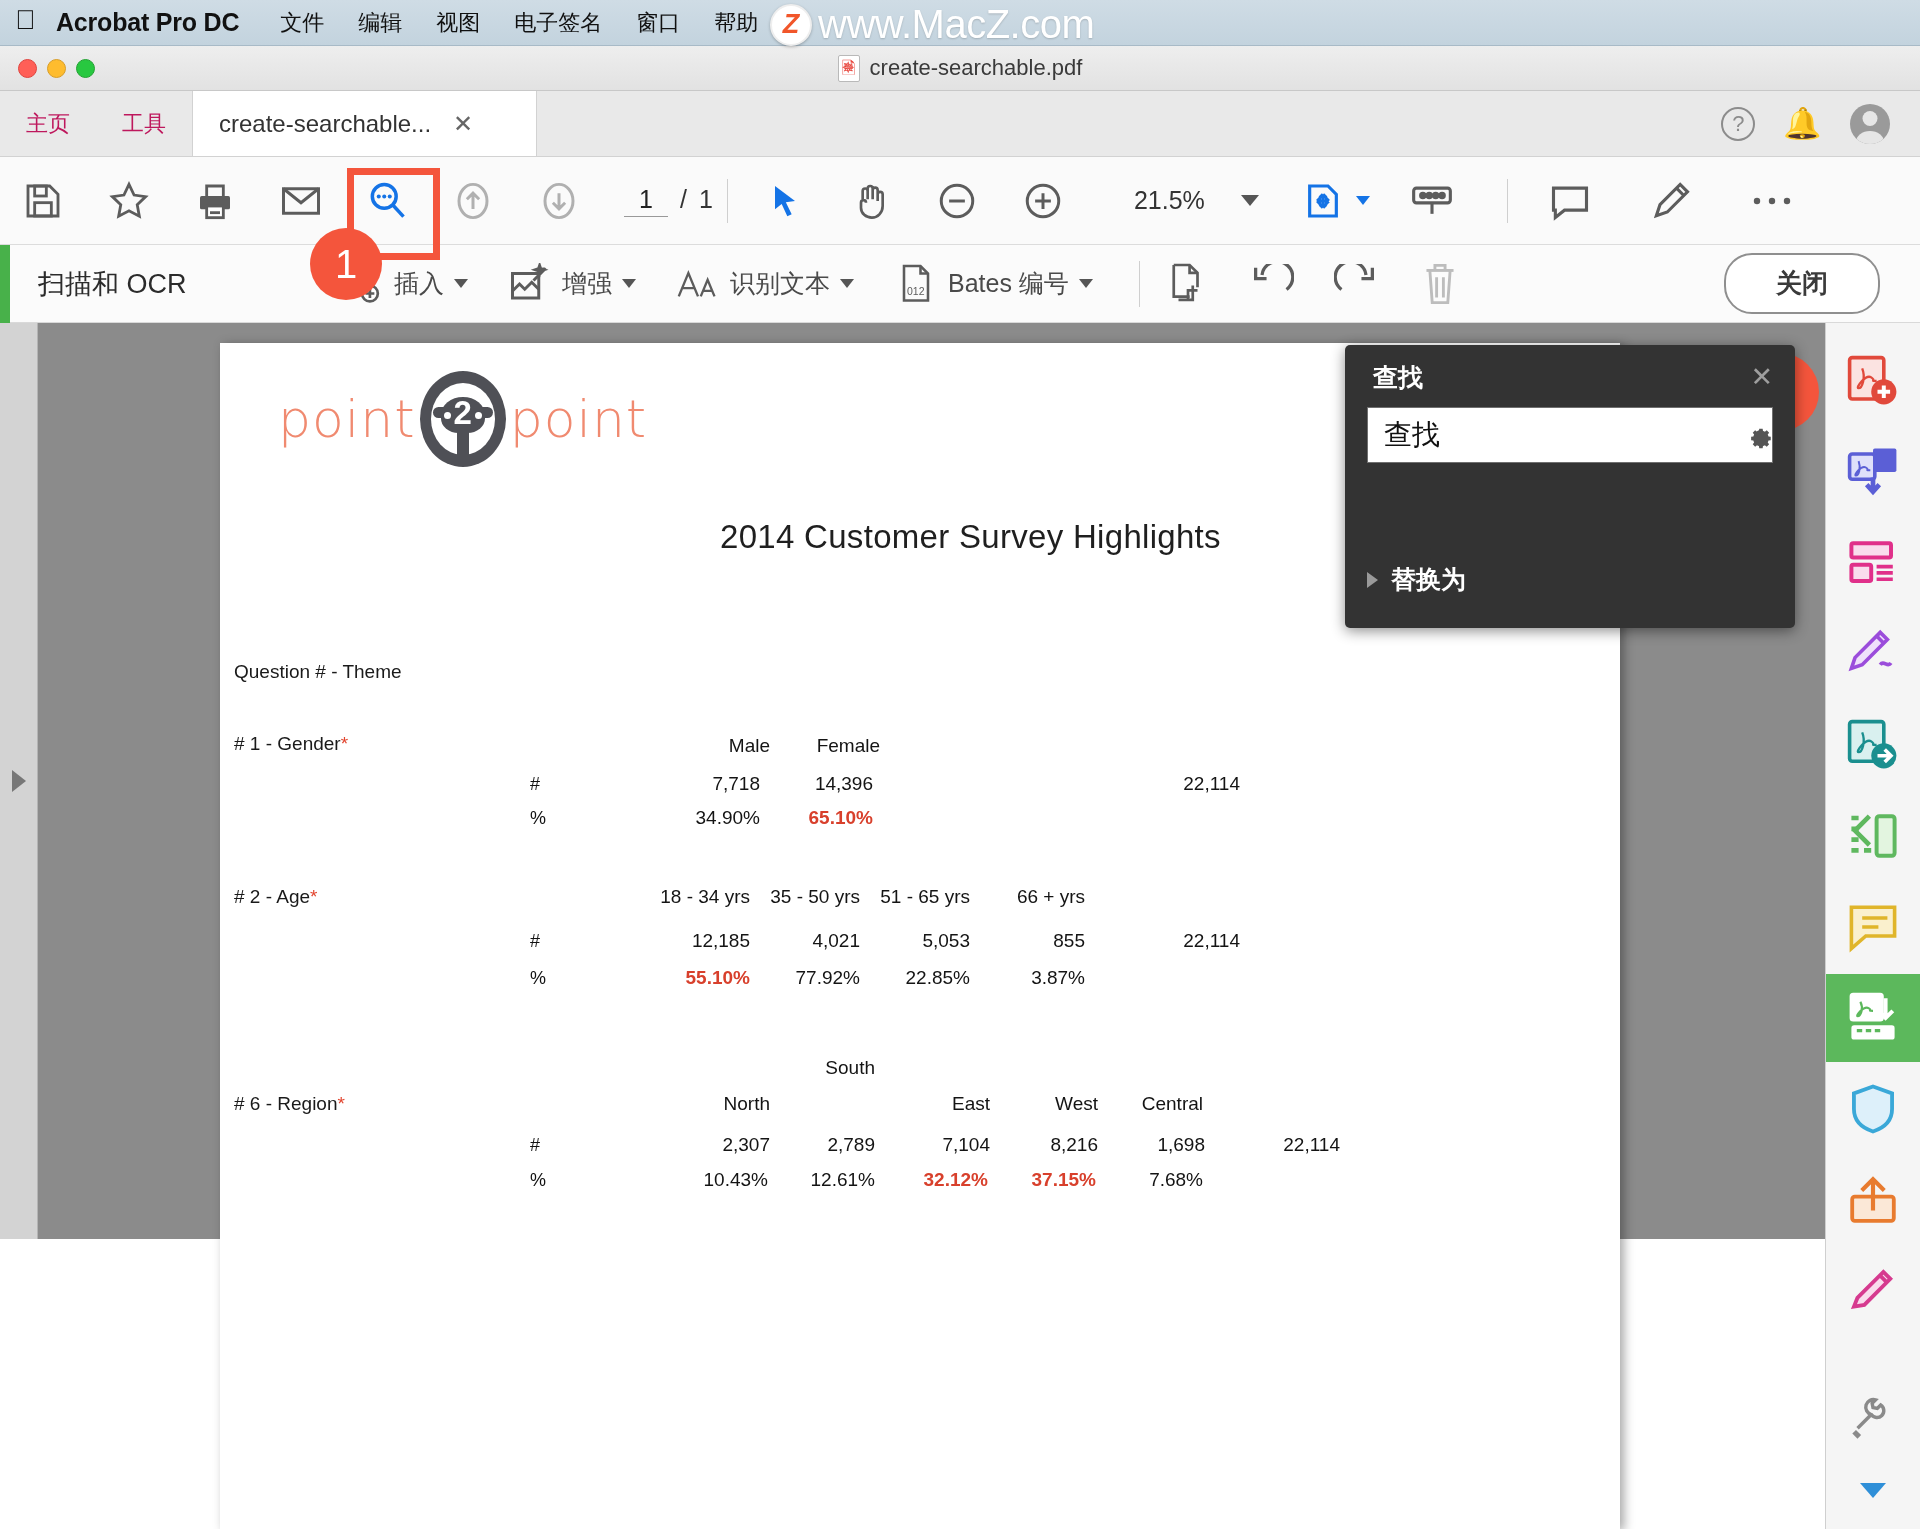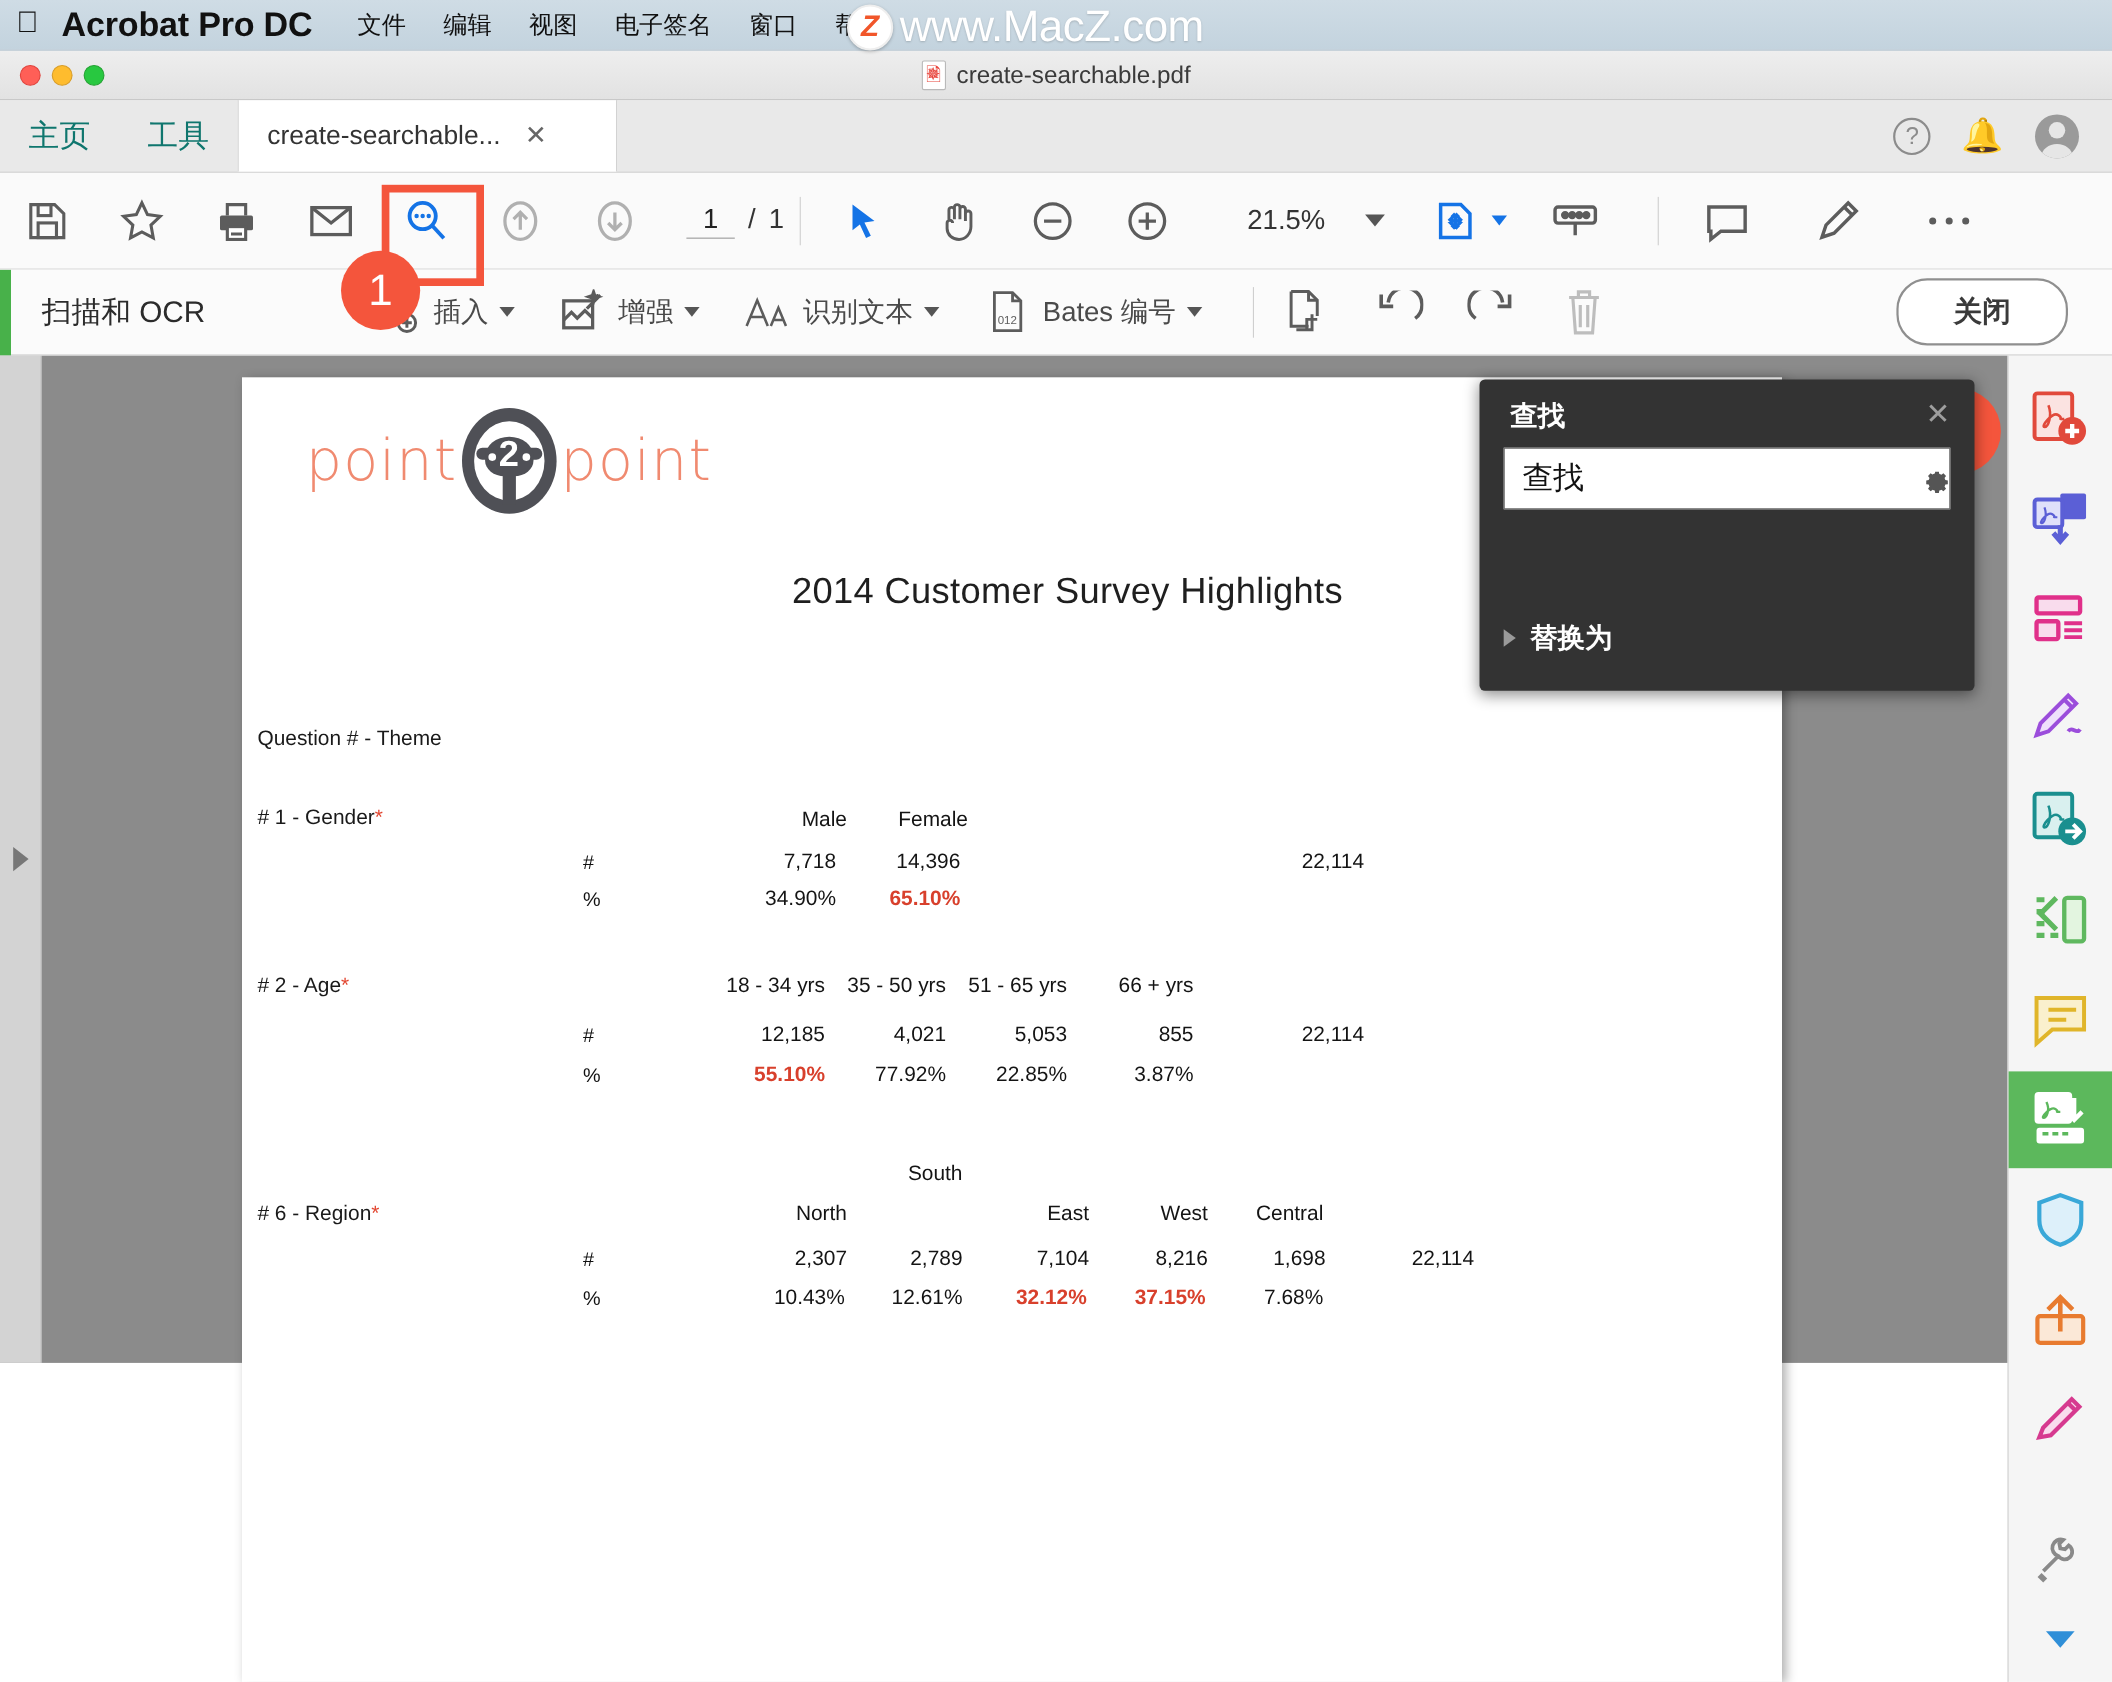--- a/index.html
+++ b/index.html
@@ -12,21 +12,21 @@
 
   
   .macbar {
     position: absolute; top: 0; left: 0; width: 1920px; height: 46px;
     background: linear-gradient(#cfdce5, #c3d3de);
     display: flex; align-items: center; gap: 0px;
     border-bottom: 1px solid #a8bac7;
     z-index: 40;
   }
   .apple-logo { width: 50px; text-align: center; font-size: 27px; line-height: 1; color: #111; padding-bottom:4px;}
-  .app-name { font-weight: bold; font-size: 31px; color: #111; padding: 0 24px 0 6px; letter-spacing:-0.2px;}
+  .app-name { font-weight: bold; font-size: 25px; color: #111; padding: 0 24px 0 6px; letter-spacing:-0.2px;}
   .menu-item { font-size: 22px; color: #111; padding: 0 17px; white-space: nowrap; }
   .watermark {
     position: absolute; left: 770px; top: 2px;
     display: flex; align-items: center; gap: 6px; pointer-events: none;
   }
   .wm-z {
     width: 42px; height: 42px; border-radius: 50%;
     background: #fff; border: 2px solid #eee;
     display: flex; align-items: center; justify-content: center;
     color: #f1562a; font-weight: bold; font-size: 27px; font-style: italic;
@@ -66,21 +66,21 @@
   .pdf-mini .a { position:absolute; left:3px; top:2px; font-size:16px; color:#e8453c; font-weight:bold;}
 
   
   .tabstrip {
     position: absolute; top: 91px; left: 0; width: 1920px; height: 66px;
     background: #e9e9e9; border-bottom: 1px solid #d2d2d2;
     display: flex; align-items: stretch; z-index: 30;
   }
   .tab-btn {
     display: flex; align-items: center; justify-content: center;
-    font-size: 28px; color: #0f766e; padding: 0 26px;
+    font-size: 22px; color: #be185d; padding: 0 26px;
   }
   .tab-doc {
     background: #ffffff; border-left: 1px solid #d2d2d2; border-right: 1px solid #d2d2d2;
     display: flex; align-items: center; gap: 22px; padding: 0 26px; min-width: 345px;
     font-size: 24px; color: #333;
   }
   .tab-close { color: #666; font-size: 24px; }
   .tabstrip-right { margin-left: auto; display: flex; align-items: center; gap: 28px; padding-right: 30px; }
   .circ-icon { width: 34px; height: 34px; border: 2px solid #8c8c8c; border-radius: 50%;
     color: #8c8c8c; font-size: 22px; display: flex; align-items: center; justify-content: center; }

